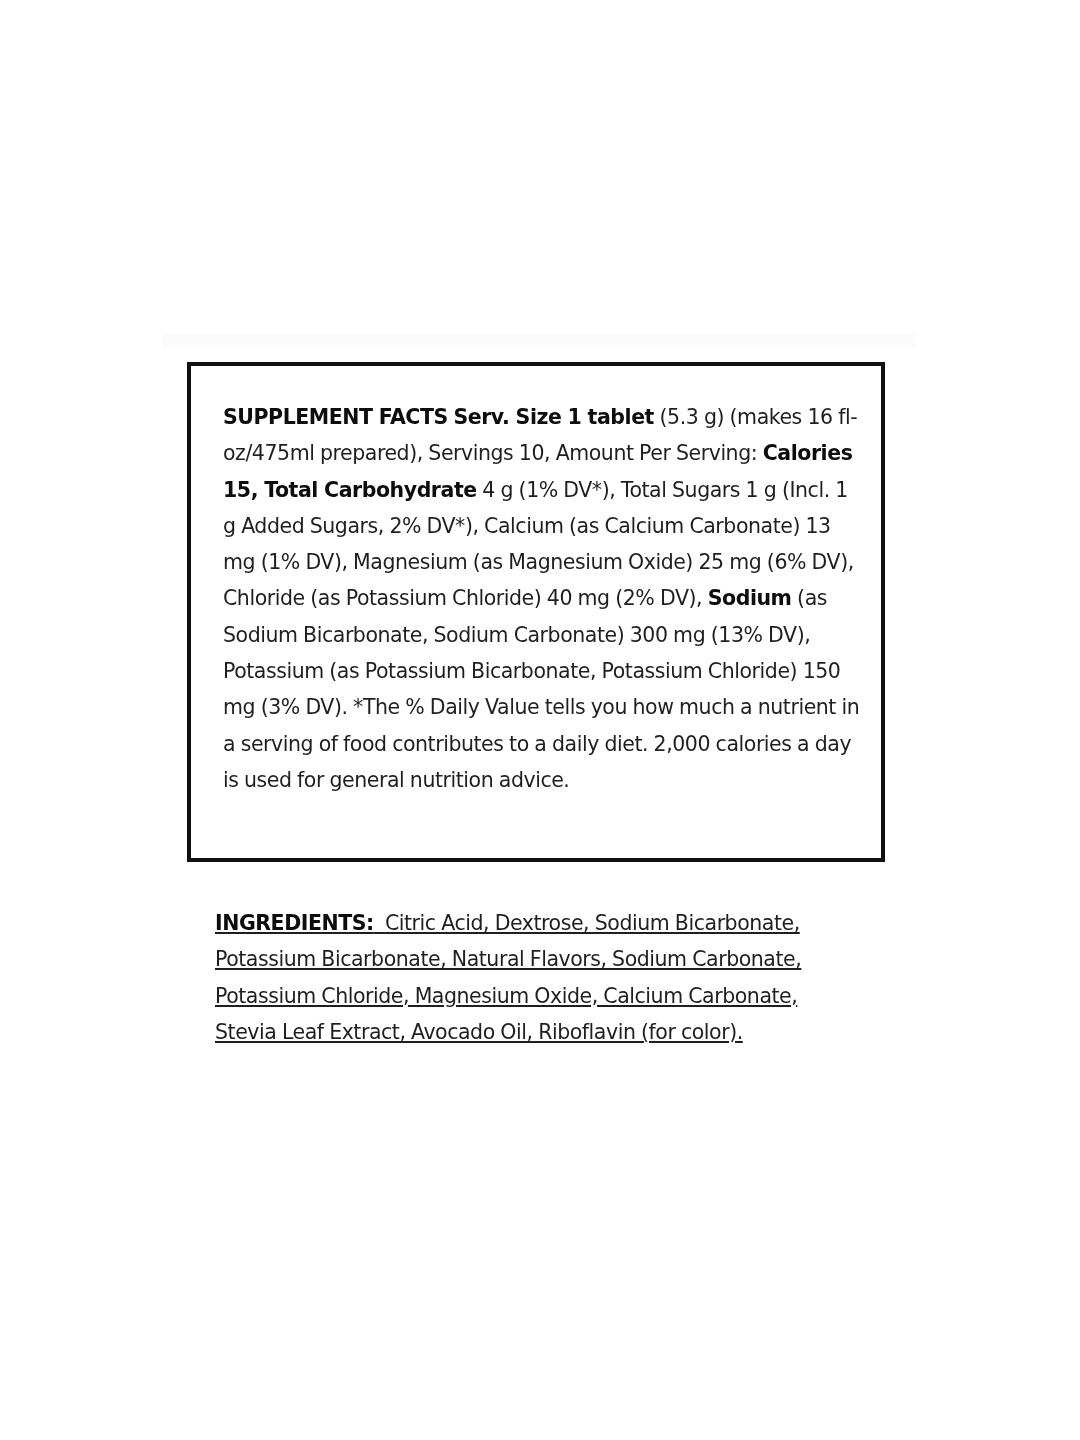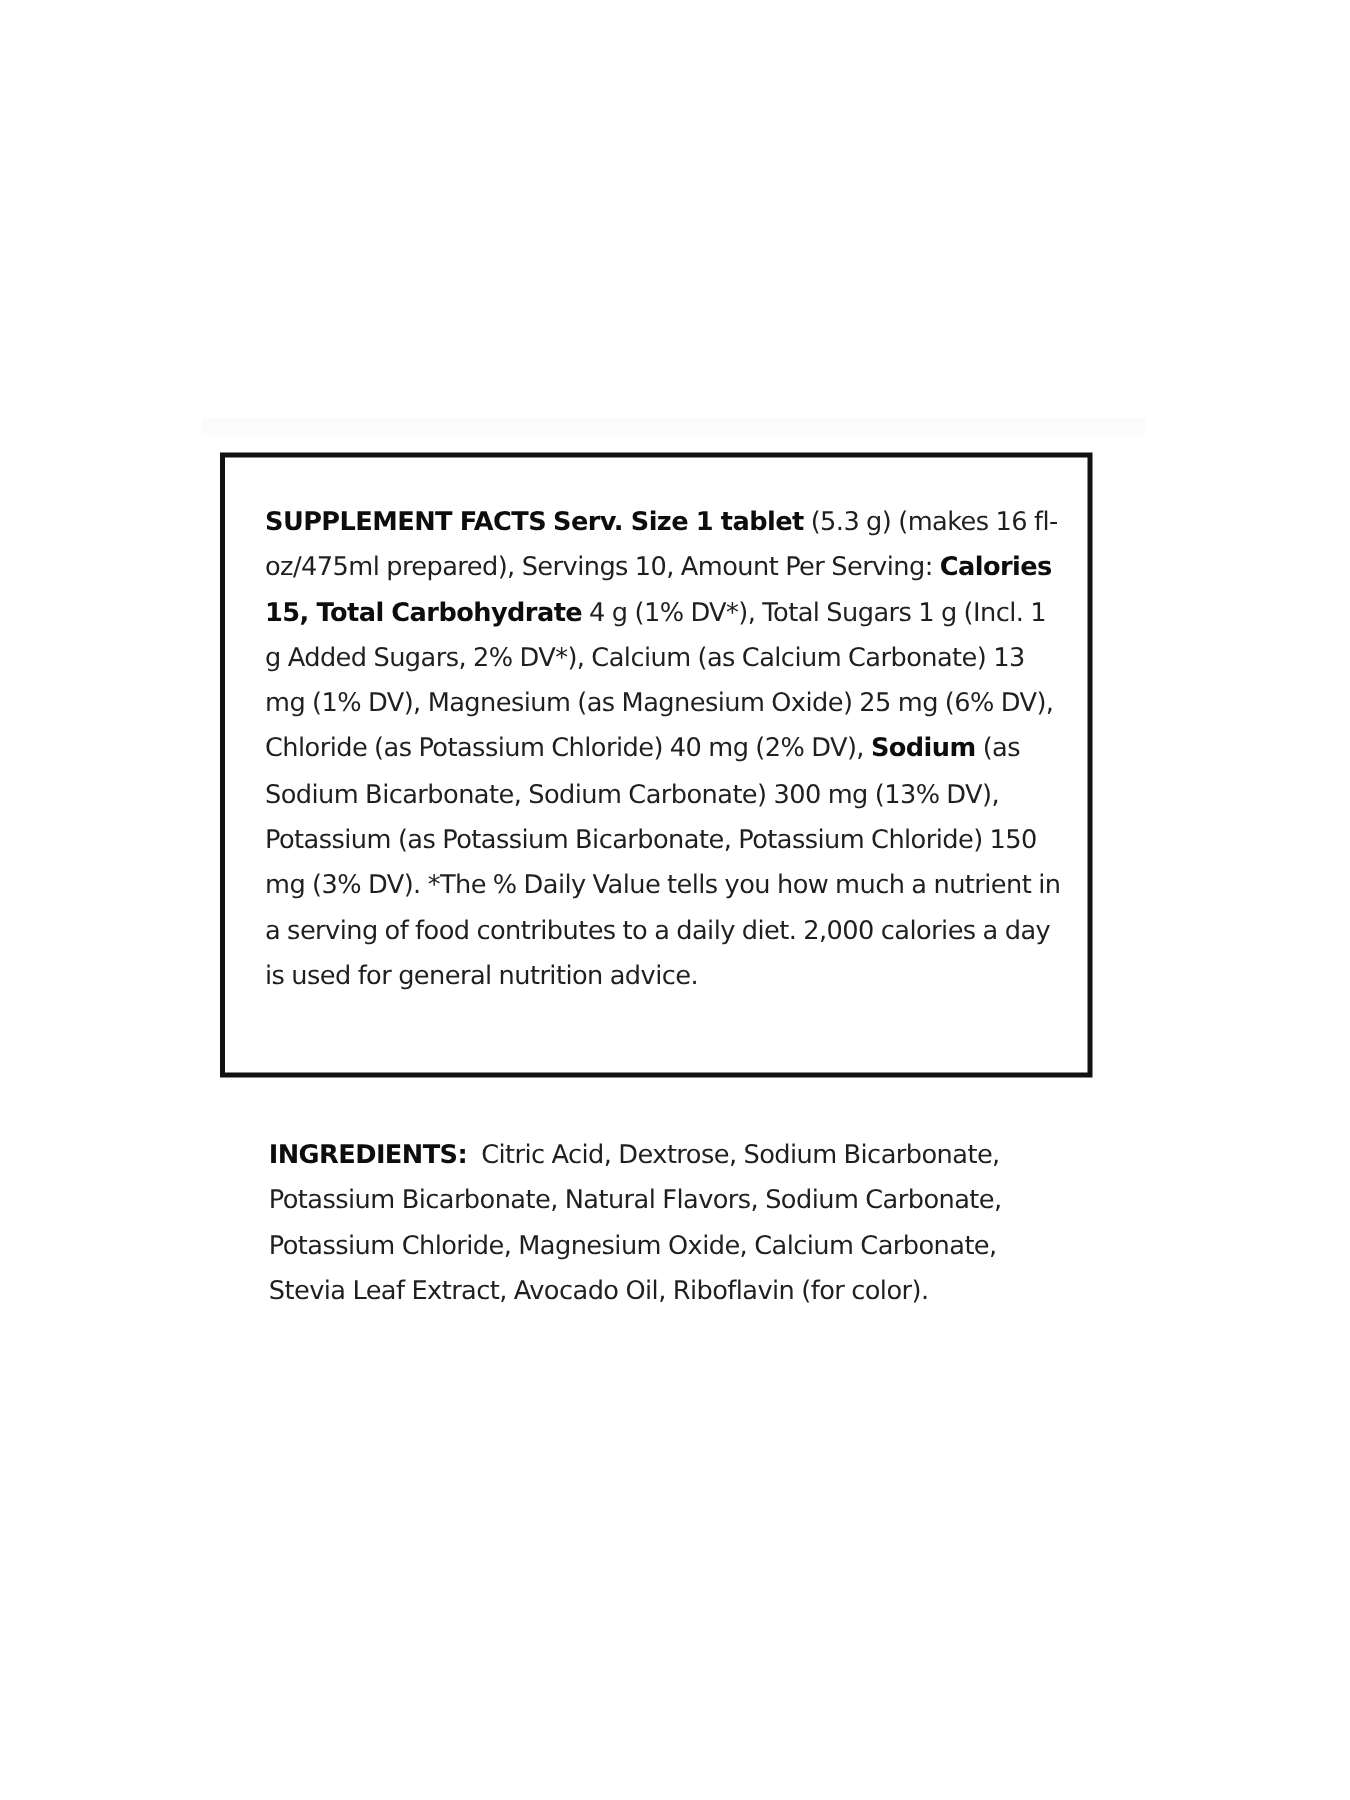--- a/index.html
+++ b/index.html
@@ -18,21 +18,21 @@
     .top-band {
       position: absolute;
       left: 162px;
       top: 334px;
       width: 754px;
       height: 14px;
       background: #fbfbfb;
     }
     .facts-box {
       position: absolute;
-      left: 176px;
+      left: 187px;
       top: 362px;
       width: 690px;
       height: 492px;
       border: 4px solid #111111;
       box-sizing: content-box;
       text-decoration: underline;
     }
     .facts-text {
       position: absolute;
       left: 32px;
@@ -51,20 +51,21 @@
     .ingredients {
       position: absolute;
       left: 215px;
       top: 905px;
       width: 640px;
       font-size: 20.5px;
       line-height: 36.3px;
       letter-spacing: -0.45px;
       word-spacing: -0.5px;
       color: #1f1f1f;
+      text-decoration: underline;
     }
     .ingredients b {
       font-weight: bold;
       color: #0d0d0d;
     }
   </style>
 </head>
 <body>
 
 <div class="top-band"></div>

